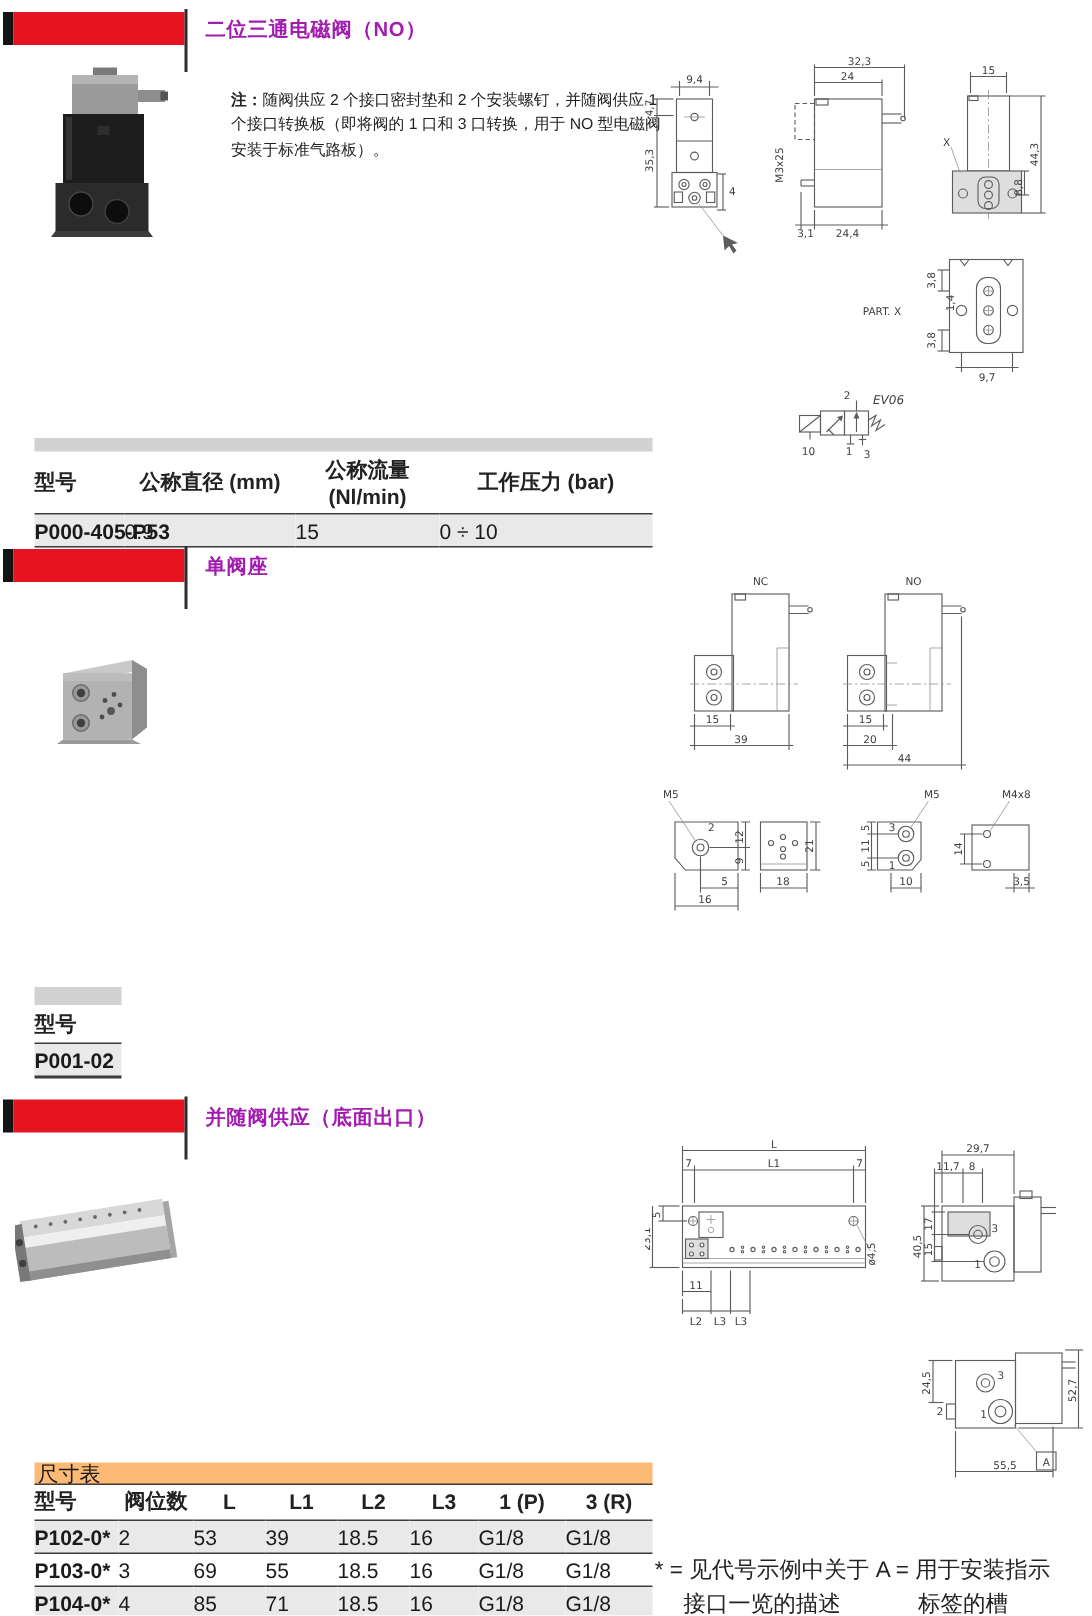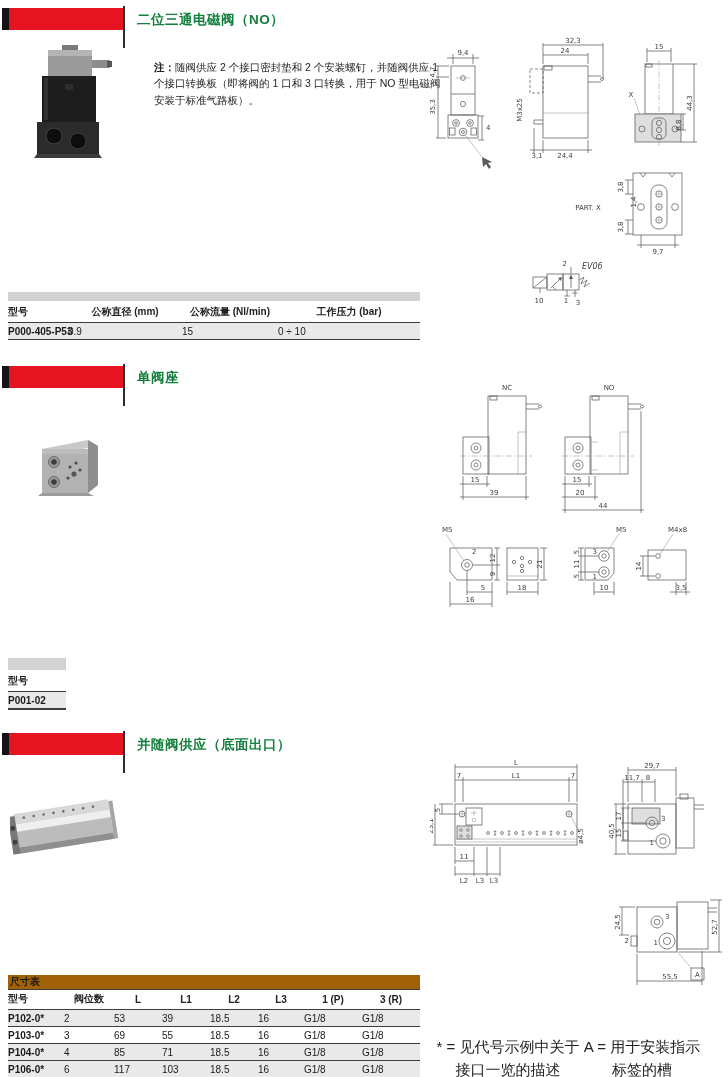--- a/index.html
+++ b/index.html
@@ -4,28 +4,28 @@
 <style>
   html,body{margin:0;padding:0;background:#fff;}
   .page{position:relative;width:728px;height:1077px;background:#fff;overflow:hidden;
         font-family:"Liberation Sans","DejaVu Sans",sans-serif;color:#1a1a1a;}
   
   .banner{position:absolute;left:0;width:430px;height:22px;}
   .banner .notch{position:absolute;left:2px;top:0;width:7px;height:22px;background:#141414;}
   .banner .red{position:absolute;left:9px;top:0;width:114px;height:22px;background:#e61420;}
   .banner .rule{position:absolute;left:123px;top:-2px;width:2px;height:42px;background:#2d2d2d;}
   .banner .btitle{position:absolute;left:137px;top:3px;font-size:13.5px;font-weight:bold;
-                  letter-spacing:.5px;color:#15803d;white-space:nowrap;}
+                  letter-spacing:.5px;color:#a21caf;white-space:nowrap;}
   
   .note{position:absolute;left:154px;top:48px;width:288px;font-size:10.5px;line-height:1.6;color:#222;}
   .note b{font-weight:bold;}
   
-  .tblwrap{position:absolute;font-size:10px;}
+  .tblwrap{position:absolute;font-size:14px;margin-left:15px;}
   .cap{background:#d2d2d2;height:9px;margin-bottom:2px;}
-  .cap3{background:#a16207;height:14px;line-height:14px;font-weight:bold;padding-left:2px;
+  .cap3{background:#fdba74;height:14px;line-height:14px;font-weight:normal;padding-left:2px;
         border-bottom:1.4px solid #3d3d3d;}
   table{border-collapse:collapse;table-layout:fixed;width:100%;}
   th{font-weight:bold;color:#222;padding:2px 0 3px;border-bottom:1.7px solid #3d3d3d;text-align:center;}
   td{padding:2.5px 0;border-bottom:1.7px solid #3d3d3d;text-align:left;white-space:nowrap;}
   .al{text-align:left;}
   .bold{font-weight:bold;}
   tr.stripe{background:#e9e9e9;}
   
   .drw{position:absolute;}
   .drw line,.drw rect,.drw circle,.drw polyline,.drw polygon,.drw path,.drw ellipse

